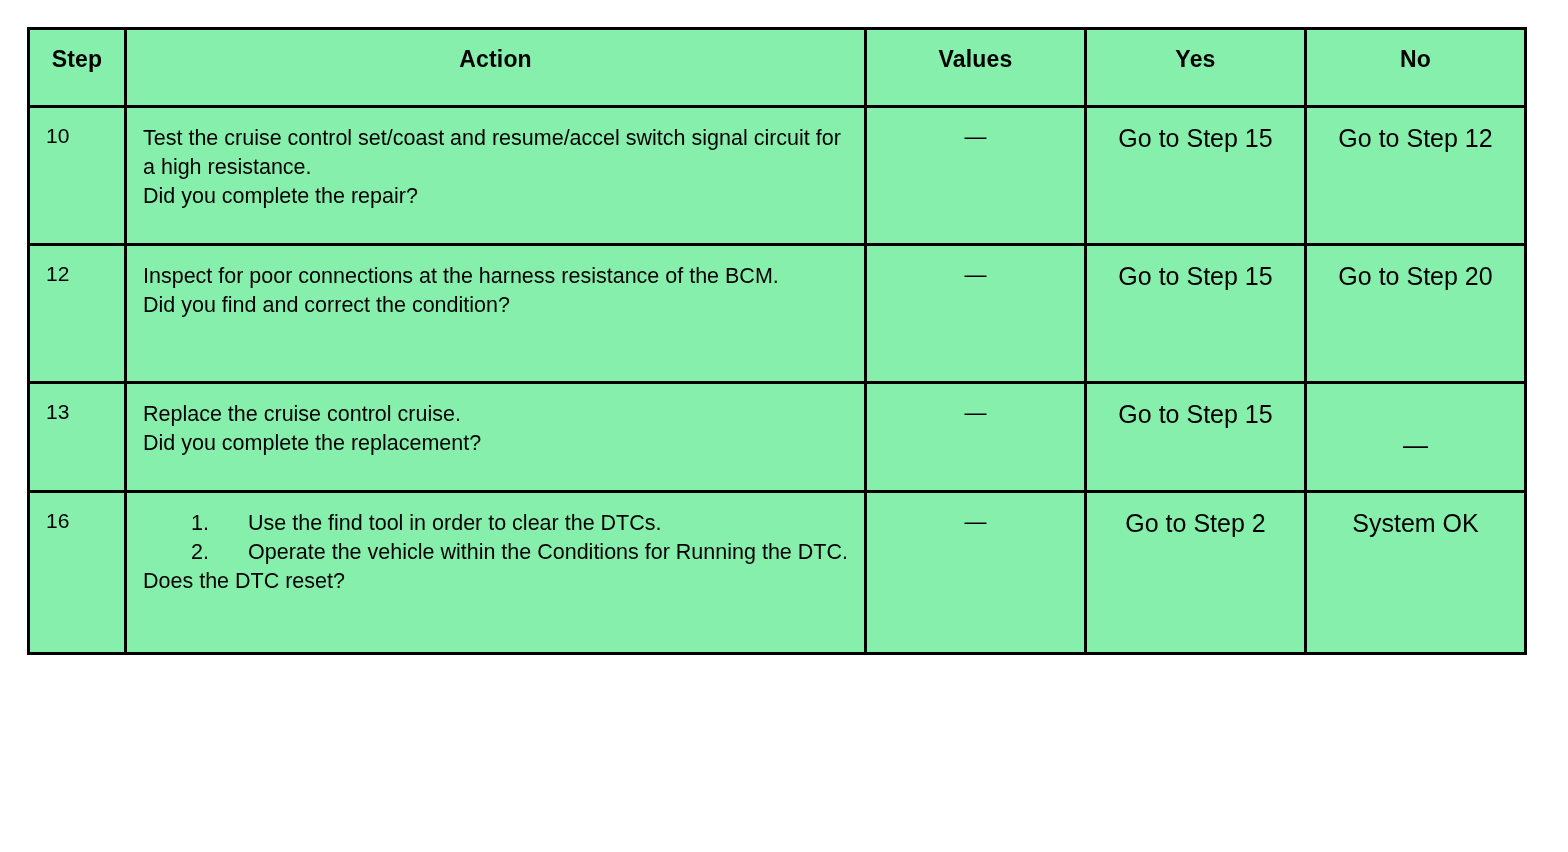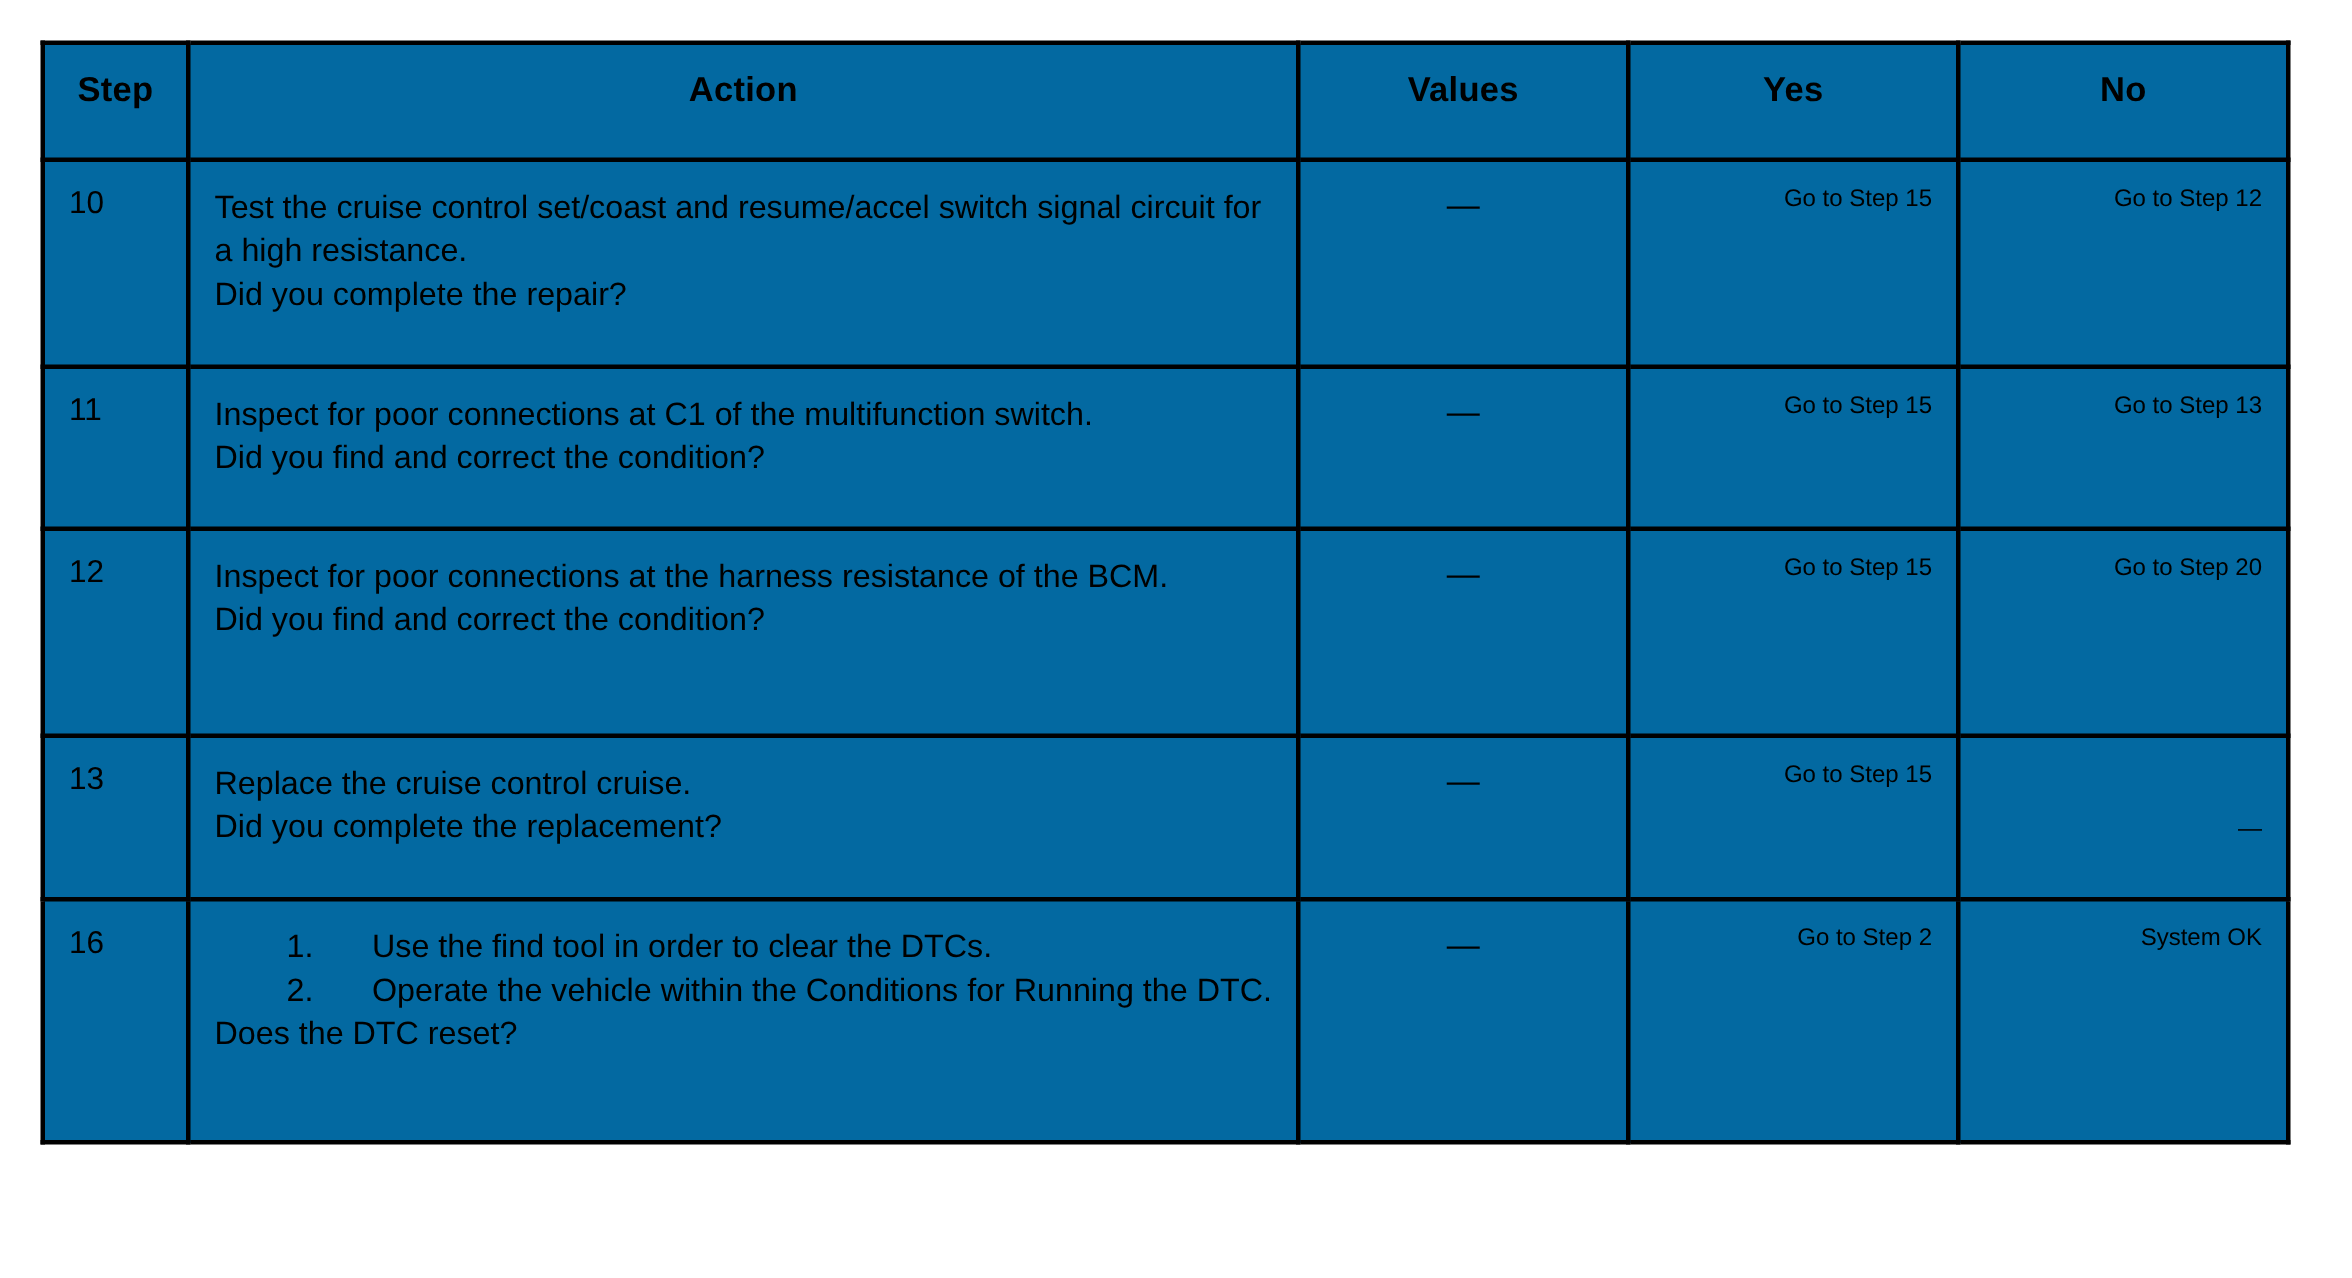--- a/index.html
+++ b/index.html
@@ -31,21 +31,21 @@
     border-collapse: collapse;
     table-layout: fixed;
     background: #ffffff;
   }
 
   table.diag td,
   table.diag th {
     border: 3px solid #000000;
     padding: 16px;
     vertical-align: top;
-    background: #0369a1;
+    background: #86efac;
   }
 
   
   col.c-step   { width: 97px; }
   col.c-action { width: 740px; }
   col.c-values { width: 220px; }
   col.c-yes    { width: 220px; }
   col.c-no     { width: 220px; }
 
   
@@ -101,23 +101,23 @@
 
   
   td.values-cell {
     text-align: center;
     vertical-align: middle;
     font-size: 22px;
   }
 
   
   td.yn-cell {
-    text-align: right;
+    text-align: center;
     vertical-align: bottom;
-    font-size: 16px;
+    font-size: 25px;
     padding-bottom: 6px;
     margin-top: 44px;
   }
   td.yn-cell.yn-mid {
     vertical-align: middle;
     padding-bottom: 0;
   }
 </style>
 </head>
 <body>
@@ -151,32 +151,20 @@
           <div class="action-inner">
             <span class="action-lead">Test the cruise control set/coast and resume/accel switch signal circuit for a high resistance.</span>
             <span class="action-q">Did you complete the repair?</span>
           </div>
         </td>
         <td class="values-cell">—</td>
         <td class="yn-cell">Go to Step 15</td>
         <td class="yn-cell">Go to Step 12</td>
       </tr>
 
-      <tr style="height:108px">
-        <td class="step-cell">11</td>
-        <td class="action-cell">
-          <div class="action-inner">
-            <span class="action-lead">Inspect for poor connections at C1 of the multifunction switch.</span>
-            <span class="action-q">Did you find and correct the condition?</span>
-          </div>
-        </td>
-        <td class="values-cell">—</td>
-        <td class="yn-cell">Go to Step 15</td>
-        <td class="yn-cell">Go to Step 13</td>
-      </tr>
 
       <tr style="height:138px">
         <td class="step-cell">12</td>
         <td class="action-cell">
           <div class="action-inner">
             <span class="action-lead">Inspect for poor connections at the harness resistance of the BCM.</span>
             <span class="action-q">Did you find and correct the condition?</span>
           </div>
         </td>
         <td class="values-cell">—</td>

